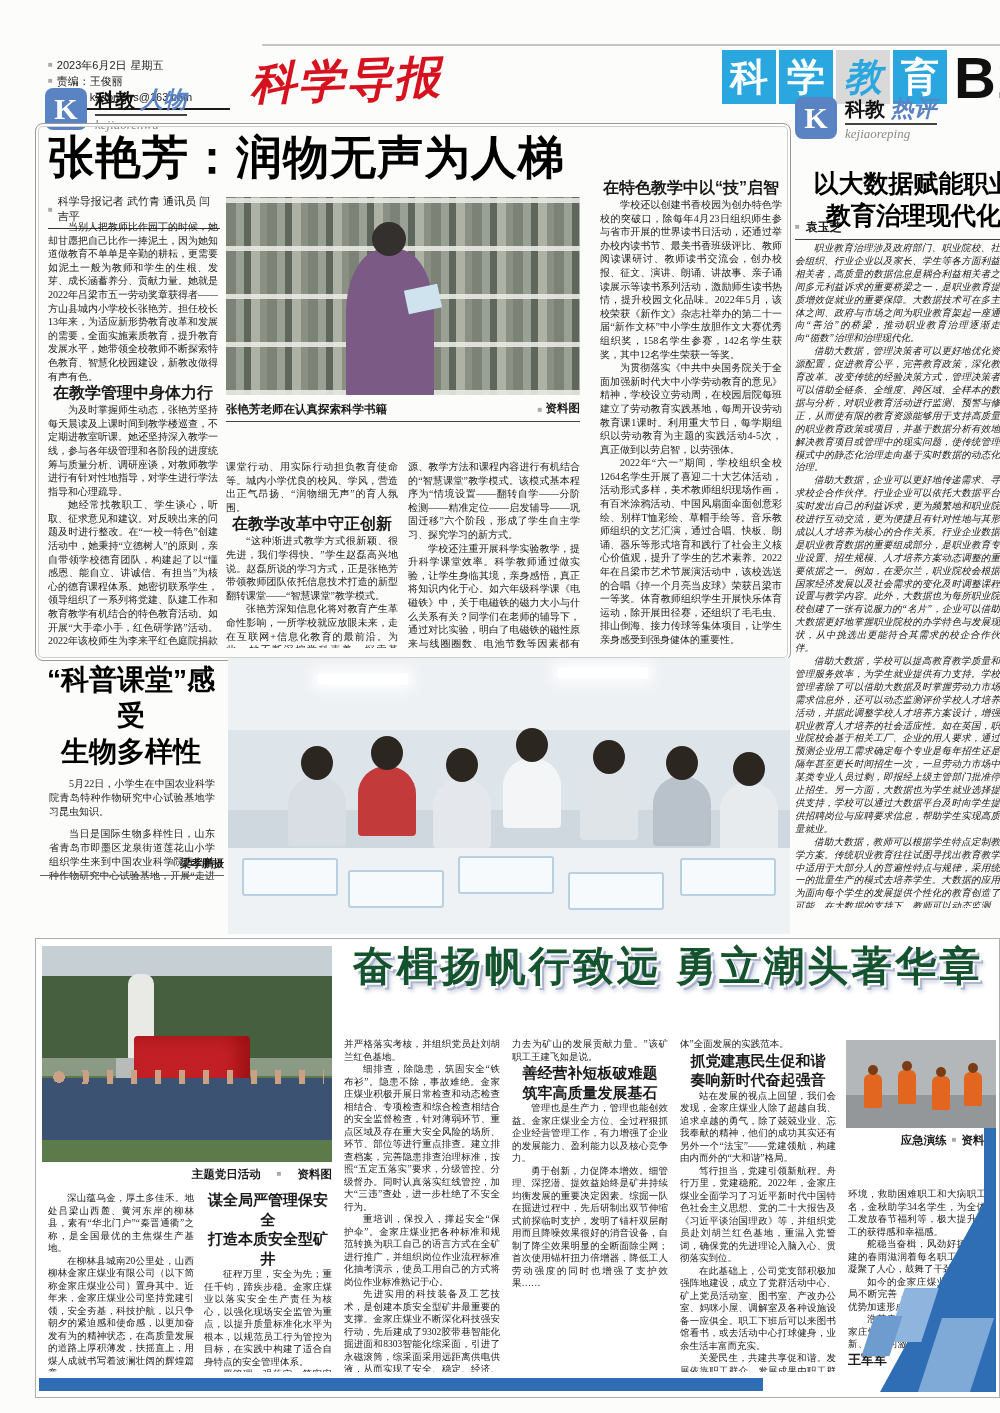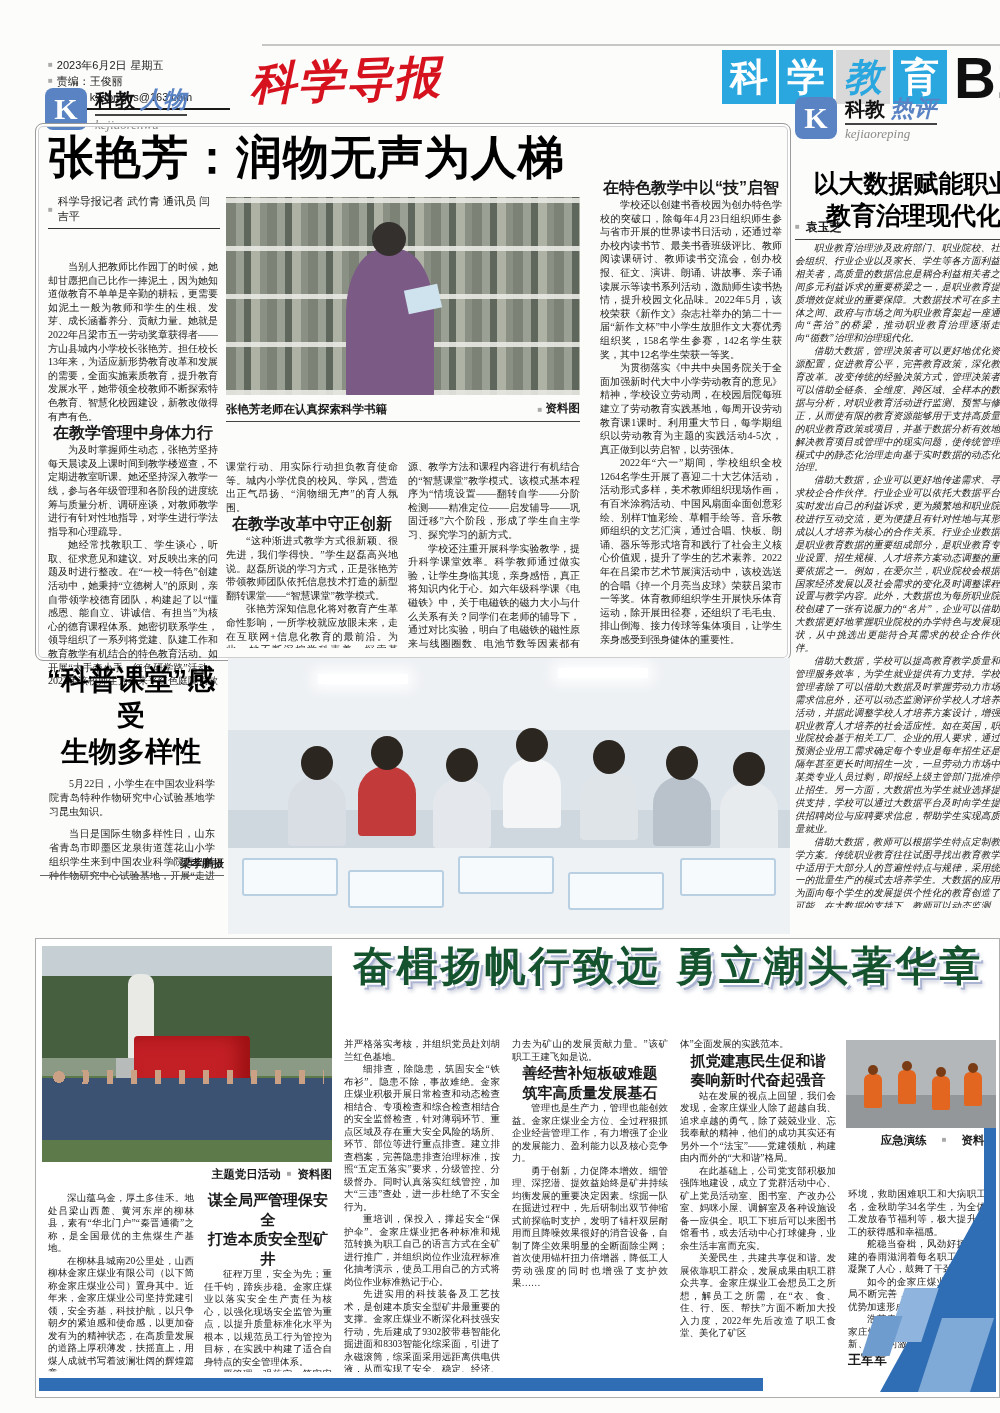--- a/index.html
+++ b/index.html
@@ -52,21 +52,21 @@
                  background:#cfe3ee;transform:rotate(-12deg);}
   .cap-row{display:flex;justify-content:space-between;align-items:center;
            font:bold 11.5px/16px "Liberation Sans","DejaVu Sans",sans-serif;
            border-bottom:1px solid #444;padding-bottom:3px;}
   .cap-main{left:226px;top:400px;width:354px;}
   .col{font-size:10px;line-height:13.6px;text-align:justify;overflow:hidden;}
   .col p{margin:0;text-indent:2em;}
   .col p.cont{text-indent:0;margin-top:36px;}
   .subhead{font:bold 16px/1.25 "Liberation Sans","DejaVu Sans",sans-serif;text-align:center;
            margin:7px 0;text-indent:0 !important;}
-  .pcol1{left:48px;top:220px;width:170px;height:428px;margin-top:40px;}
+  .pcol1{left:48px;top:220px;width:170px;height:428px;}
   .pcol2{left:226px;top:424px;width:172px;height:224px;}
   .pcol3{left:408px;top:424px;width:172px;height:224px;}
   .pcol4{left:600px;top:178px;width:182px;height:470px;}
 
   
   .c-label{left:795px;top:97px;}
   .c-headline{left:793px;top:150px;width:207px;text-align:center;
               font:900 25px/32px "Liberation Sans","DejaVu Sans",sans-serif;color:#000;}
   .c-author{left:795px;top:220px;width:205px;border-bottom:1px solid #444;padding-bottom:5px;
             display:flex;gap:6px;align-items:center;font:bold 12px/14px "Liberation Sans","DejaVu Sans",sans-serif;}
@@ -104,22 +104,22 @@
              border-radius:4px;box-shadow:inset -12px 0 18px rgba(120,0,0,.5);}
   .co-headline{left:340px;top:942px;width:656px;text-align:center;white-space:nowrap;
        font:900 41px/1.2 "Liberation Sans","DejaVu Sans",sans-serif;color:#14532d;letter-spacing:3px;
        text-shadow:2px 2px 0 #ffffff,4px 4px 0 #aab3d2,5px 6px 4px #c9cdd9;}
   .co-subtitle{left:340px;top:1000px;width:656px;text-align:center;
        font:bold 19px/1.3 "Liberation Serif","DejaVu Serif",serif;color:#111;letter-spacing:1px;}
   .photo-rescue{left:846px;top:1040px;width:150px;height:88px;overflow:hidden;
         background:linear-gradient(#b3b7ba 0 62%,#93979a 62% 100%);}
   .ranger{position:absolute;width:18px;height:34px;background:#e2661f;border-radius:6px 6px 2px 2px;}
   .ranger::before{content:"";position:absolute;top:-9px;left:4px;width:10px;height:10px;border-radius:50%;background:#7a3c14;}
-  .cap-flag{left:42px;top:1166px;width:290px;justify-content:flex-end;gap:6px;border-bottom:none;}
-  .cap-rescue{left:846px;top:1132px;width:150px;justify-content:flex-end;gap:15px;border-bottom:none;}
+  .cap-flag{left:42px;top:1166px;width:290px;justify-content:flex-end;gap:16px;border-bottom:none;}
+  .cap-rescue{left:846px;top:1132px;width:150px;justify-content:flex-end;gap:5px;border-bottom:none;}
   .cocol{font-size:9.5px;line-height:12.5px;text-align:justify;overflow:hidden;}
   .cocol p{margin:0;text-indent:2em;}
   .cocol p.cont{text-indent:0;}
   .cosub{font:bold 15px/1.3 "Liberation Sans","DejaVu Sans",sans-serif;text-align:center;
          margin:6px 0;text-indent:0 !important;}
   .ccol1{left:48px;top:1192px;width:146px;height:180px;}
   .ccol2{left:204px;top:1190px;width:128px;height:182px;}
   .ccol3{left:344px;top:1038px;width:156px;height:334px;}
   .ccol4{left:512px;top:1038px;width:156px;height:334px;}
   .ccol5{left:680px;top:1038px;width:156px;height:334px;}
@@ -330,20 +330,21 @@
     <p>勇于创新，力促降本增效。细管理、深挖潜、提效益始终是矿井持续均衡发展的重要决定因素。综掘一队在掘进过程中，先后研制出双节伸缩式前探临时支护，发明了锚杆双层耐用而且降噪效果很好的消音设备，自制了降尘效果明显的全断面除尘网；首次使用锚杆扭力倍增器，降低工人劳动强度的同时也增强了支护效果……</p>
 
   </div>
   <div class="abs cocol ccol5">
     <p class="cont">体”全面发展的实践范本。</p>
     <p class="cosub">
       <span>抓党建惠民生促和谐</span><br>
       <span>奏响新时代奋起强音</span>
     </p>
     <p>站在发展的视点上回望，我们会发现，金家庄煤业人除了超越自我、追求卓越的勇气，除了兢兢业业、忘我奉献的精神，他们的成功其实还有另外一个“法宝”——党建领航，构建由内而外的“大和谐”格局。</p>
+    <p>笃行担当，党建引领新航程。舟行万里，党建稳舵。2022年，金家庄煤业全面学习了习近平新时代中国特色社会主义思想、党的二十大报告及《习近平谈治国理政》等，并组织党员赴刘胡兰红色基地，重温入党誓词，确保党的先进理论入脑入心、贯彻落实到位。</p>
     <p>在此基础上，公司党支部积极加强阵地建设，成立了党群活动中心、矿上党员活动室、图书室、产改办公室、妈咪小屋、调解室及各种设施设备一应俱全。职工下班后可以来图书馆看书，或去活动中心打球健身，业余生活丰富而充实。</p>
     <p>关爱民生，共建共享促和谐。发展依靠职工群众，发展成果由职工群众共享。金家庄煤业工会想员工之所想，解员工之所需，在“衣、食、住、行、医、帮扶”方面不断加大投入力度，2022年先后改造了职工食堂、美化了矿区</p>
   </div>
   <div class="abs cocol ccol6">
     <p class="cont">环境，救助困难职工和大病职工25名，金秋助学34名学生，为全体职工发放春节福利等，极大提升了职工的获得感和幸福感。</p>
     <p>舵稳当奋楫，风劲好扬帆。党建的春雨滋润着每名职工的心田，凝聚了人心，鼓舞了干劲。</p>
     <p>如今的金家庄煤业公司，新格局不断完善，新动能持续奔涌，新优势加速形成。</p>
     <p>浩荡春风起，奋进脚步疾。金家庄煤业公司将继续点燃改革、创新、开放的激情，深耕煤炭产业，优化调整布局，加快转型升级，以奋斗者的姿态和务实者的作风，为山西福能源集团和地方经济社会实现高质量发展作出新贡献！</p>
   </div>
   <div class="abs signature">王军军</div>

